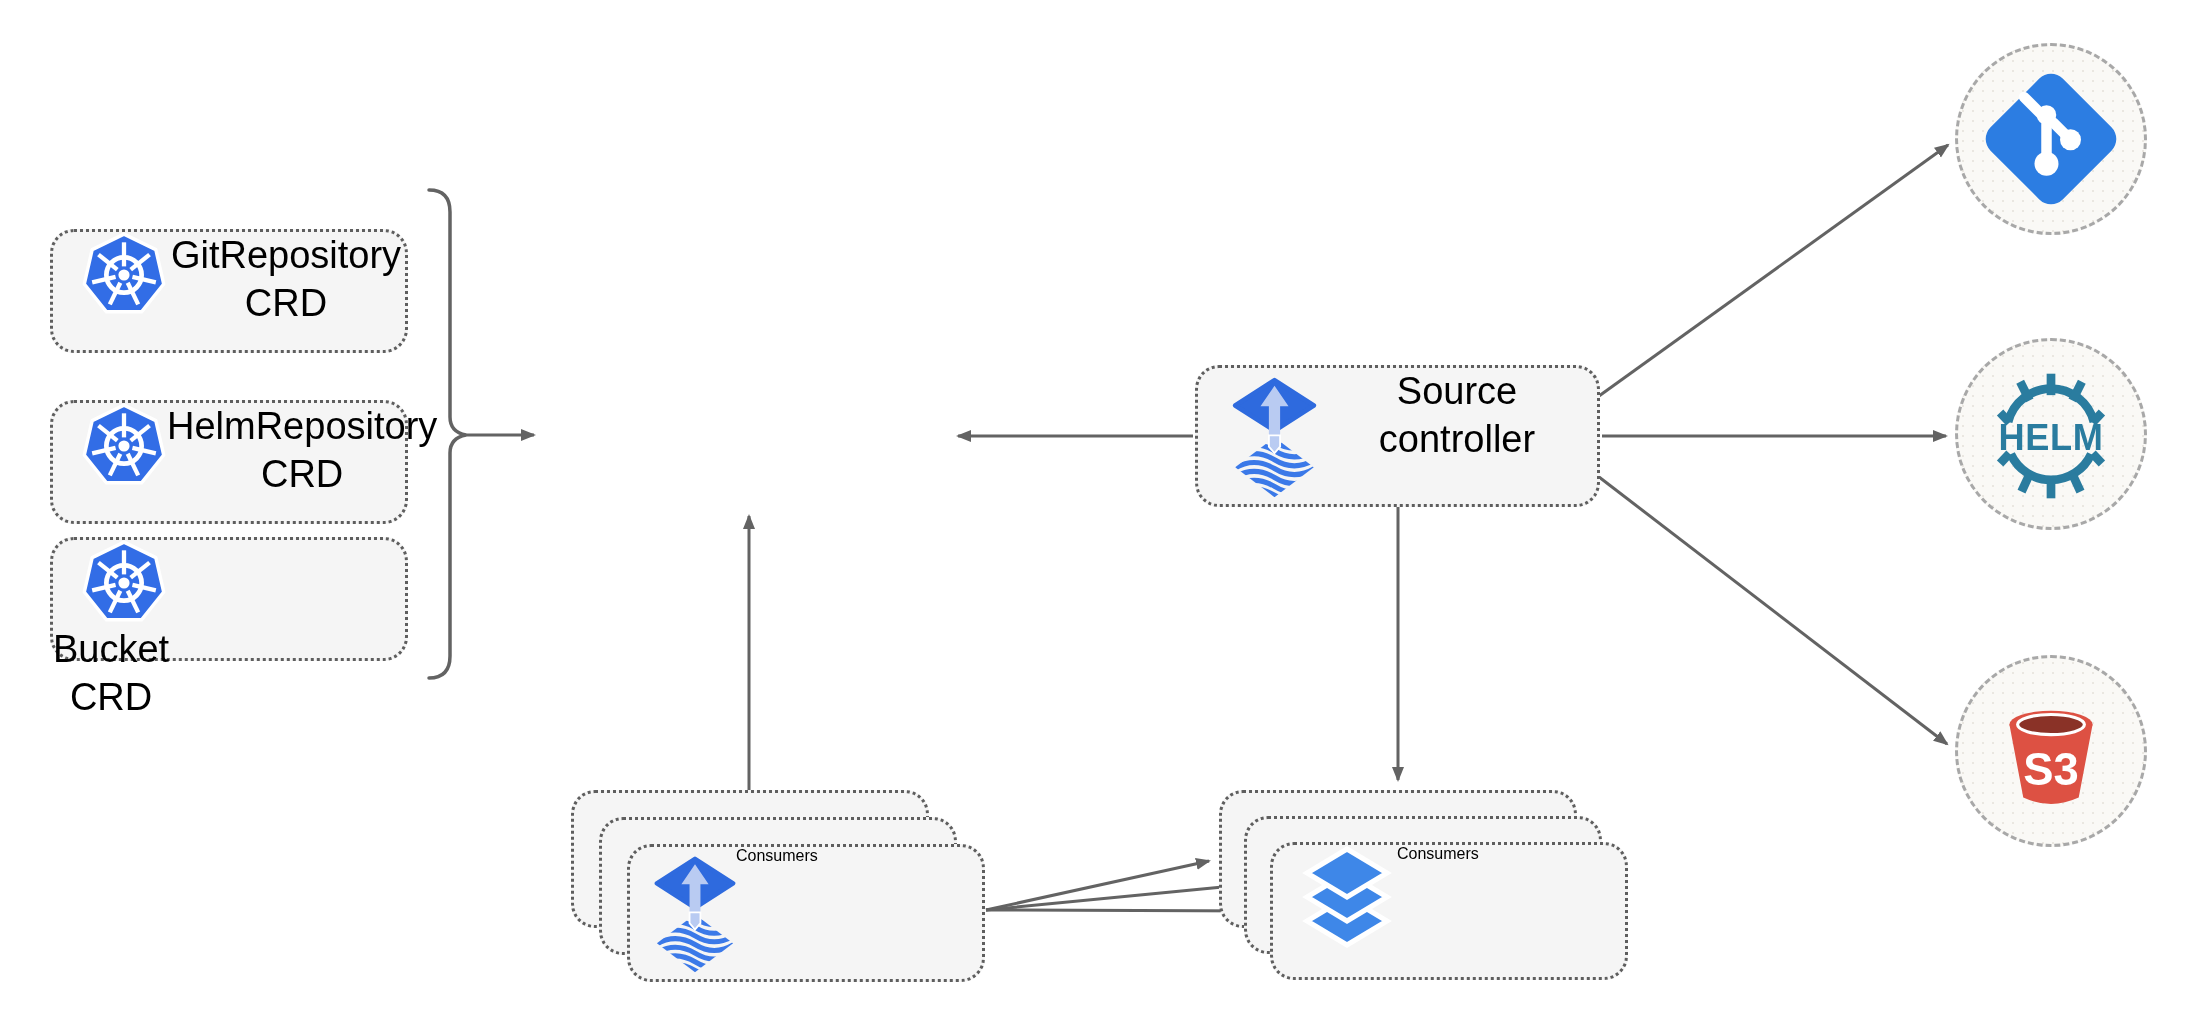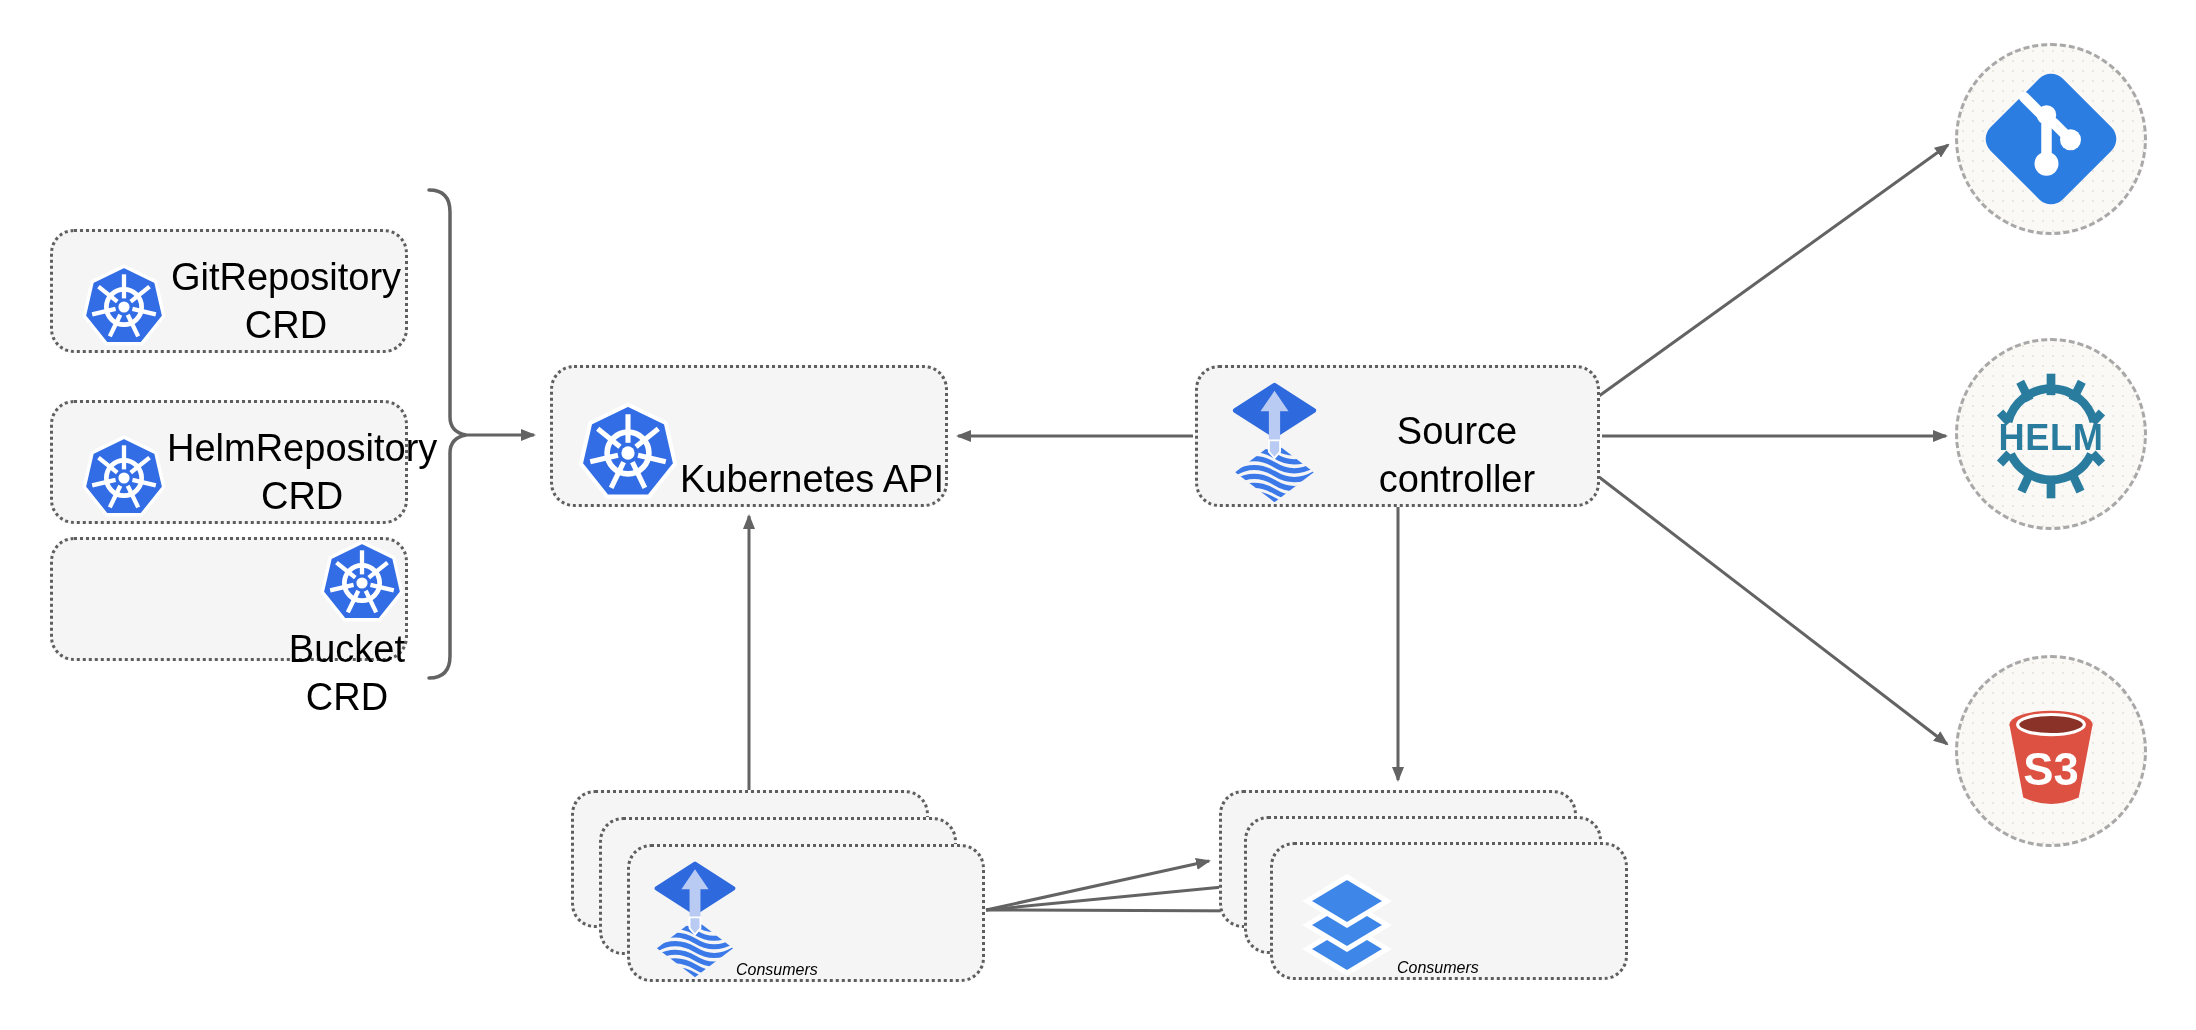--- a/index.html
+++ b/index.html
@@ -3,28 +3,28 @@
 <meta charset="utf-8">
 <style>
   html,body{margin:0;padding:0;background:#ffffff;}
   .canvas{
     position:relative;width:2196px;height:1030px;background:#ffffff;overflow:hidden;
     font-family:"Liberation Sans","DejaVu Sans",sans-serif;color:#000;
   }
   .connectors{position:absolute;left:0;top:0;width:2196px;height:1030px;pointer-events:none;}
   .node{
     position:absolute;background:#f5f5f5;border:3px dotted #5e5e5e;border-radius:24px;
-    box-sizing:border-box;display:flex;align-items:flex-end;
+    box-sizing:border-box;display:flex;align-items:flex-start;
   }
   .node .label{flex:1;text-align:center;font-size:38px;line-height:1.26;color:#000;}
   .stack{position:absolute;}
   .stack .layer{
     position:absolute;width:358px;height:138px;background:#f5f5f5;
     border:3px dotted #5e5e5e;border-radius:24px;box-sizing:border-box;
-    display:flex;align-items:flex-end;font-style:italic;
+    display:flex;align-items:flex-start;
   }
   .ext-circle{
     position:absolute;width:192px;height:192px;border-radius:50%;
     border:3px dashed #a8a8a8;box-sizing:border-box;
     background-color:#faf9f6;
     background-image:radial-gradient(#eae7e1 1.5px,transparent 1.5px);
     background-size:10px 10px;
     display:flex;align-items:center;justify-content:center;
   }
   .icon{flex:0 0 auto;display:block;}
@@ -157,26 +157,20 @@
   <div class="node" style="left:50px;top:537px;width:358px;height:124px;flex-direction:column;">
     <svg class="icon ml28" width="86" height="86">
         <use href="#sym-k8s"></use>
       </svg>
     <div class="label">
       <span>Bucket</span><br>
       <span>CRD</span>
     </div>
   </div>
 
-  <div class="node" style="left:550px;top:365px;width:398px;height:142px;">
-    <svg class="icon ml24" width="102" height="102">
-        <use href="#sym-k8s"></use>
-      </svg>
-    <div class="label">Kubernetes API</div>
-  </div>
 
   <div class="node" style="left:1195px;top:365px;width:405px;height:142px;">
     <svg class="icon ml34" width="85" height="131">
         <use href="#sym-flux"></use>
       </svg>
     <div class="label">
       <span>Source</span><br>
       <span>controller</span>
     </div>
   </div>

